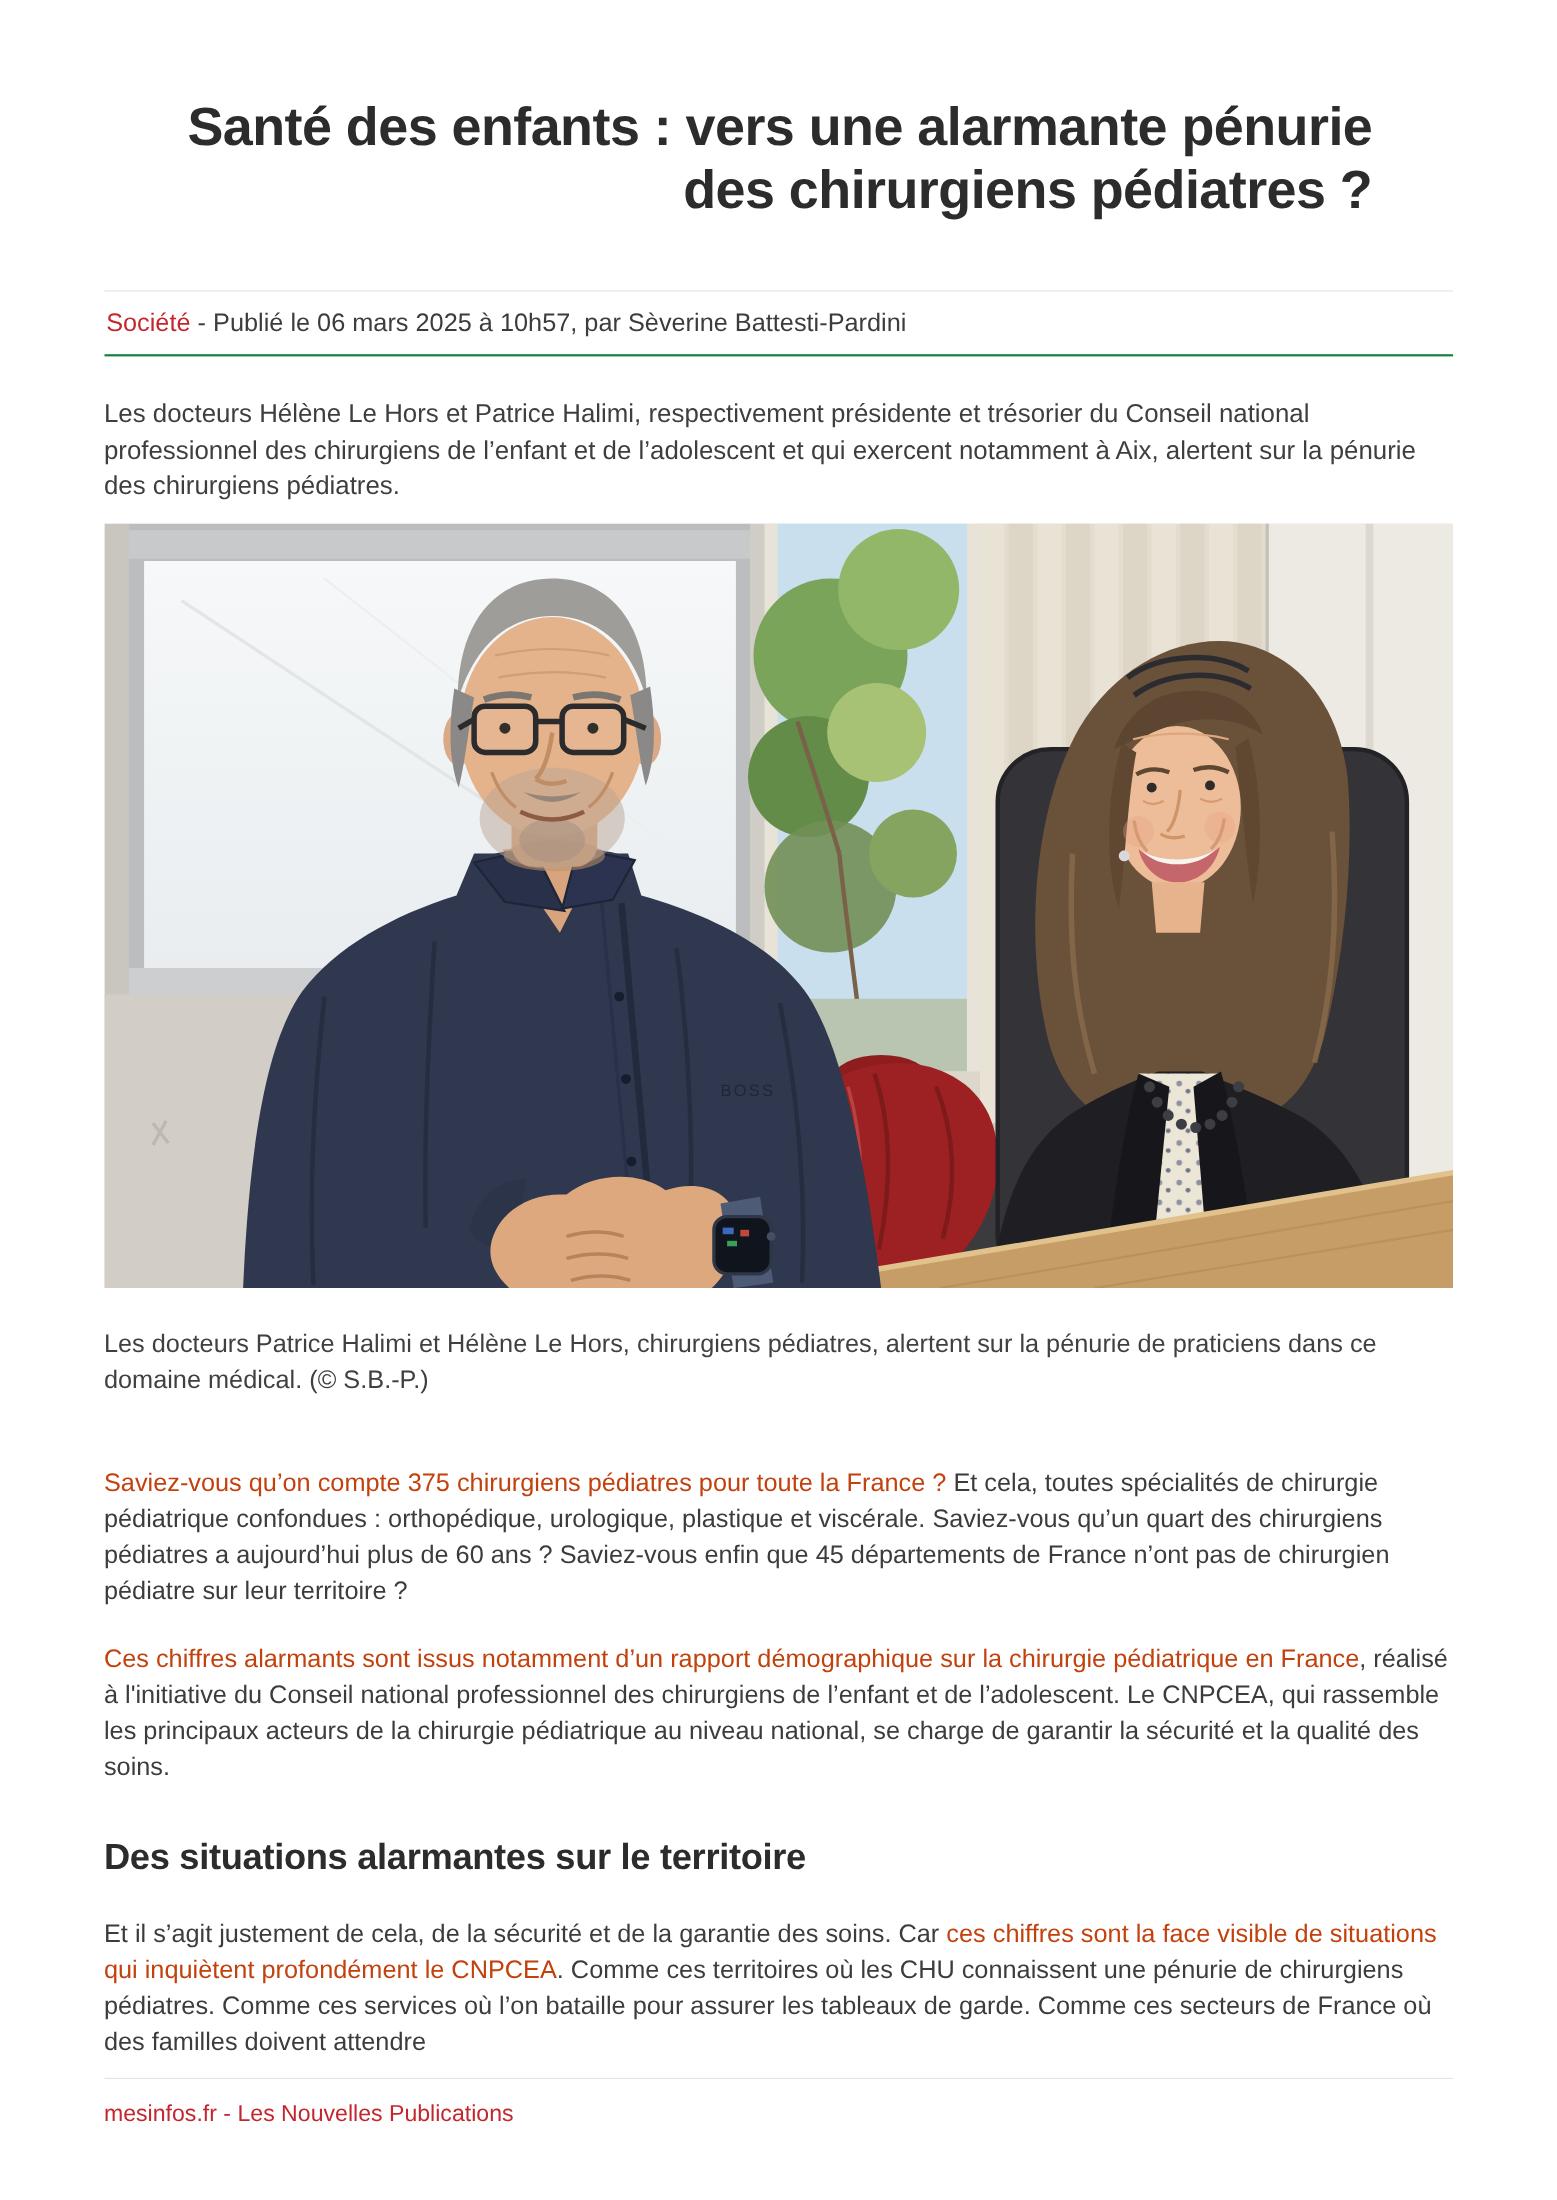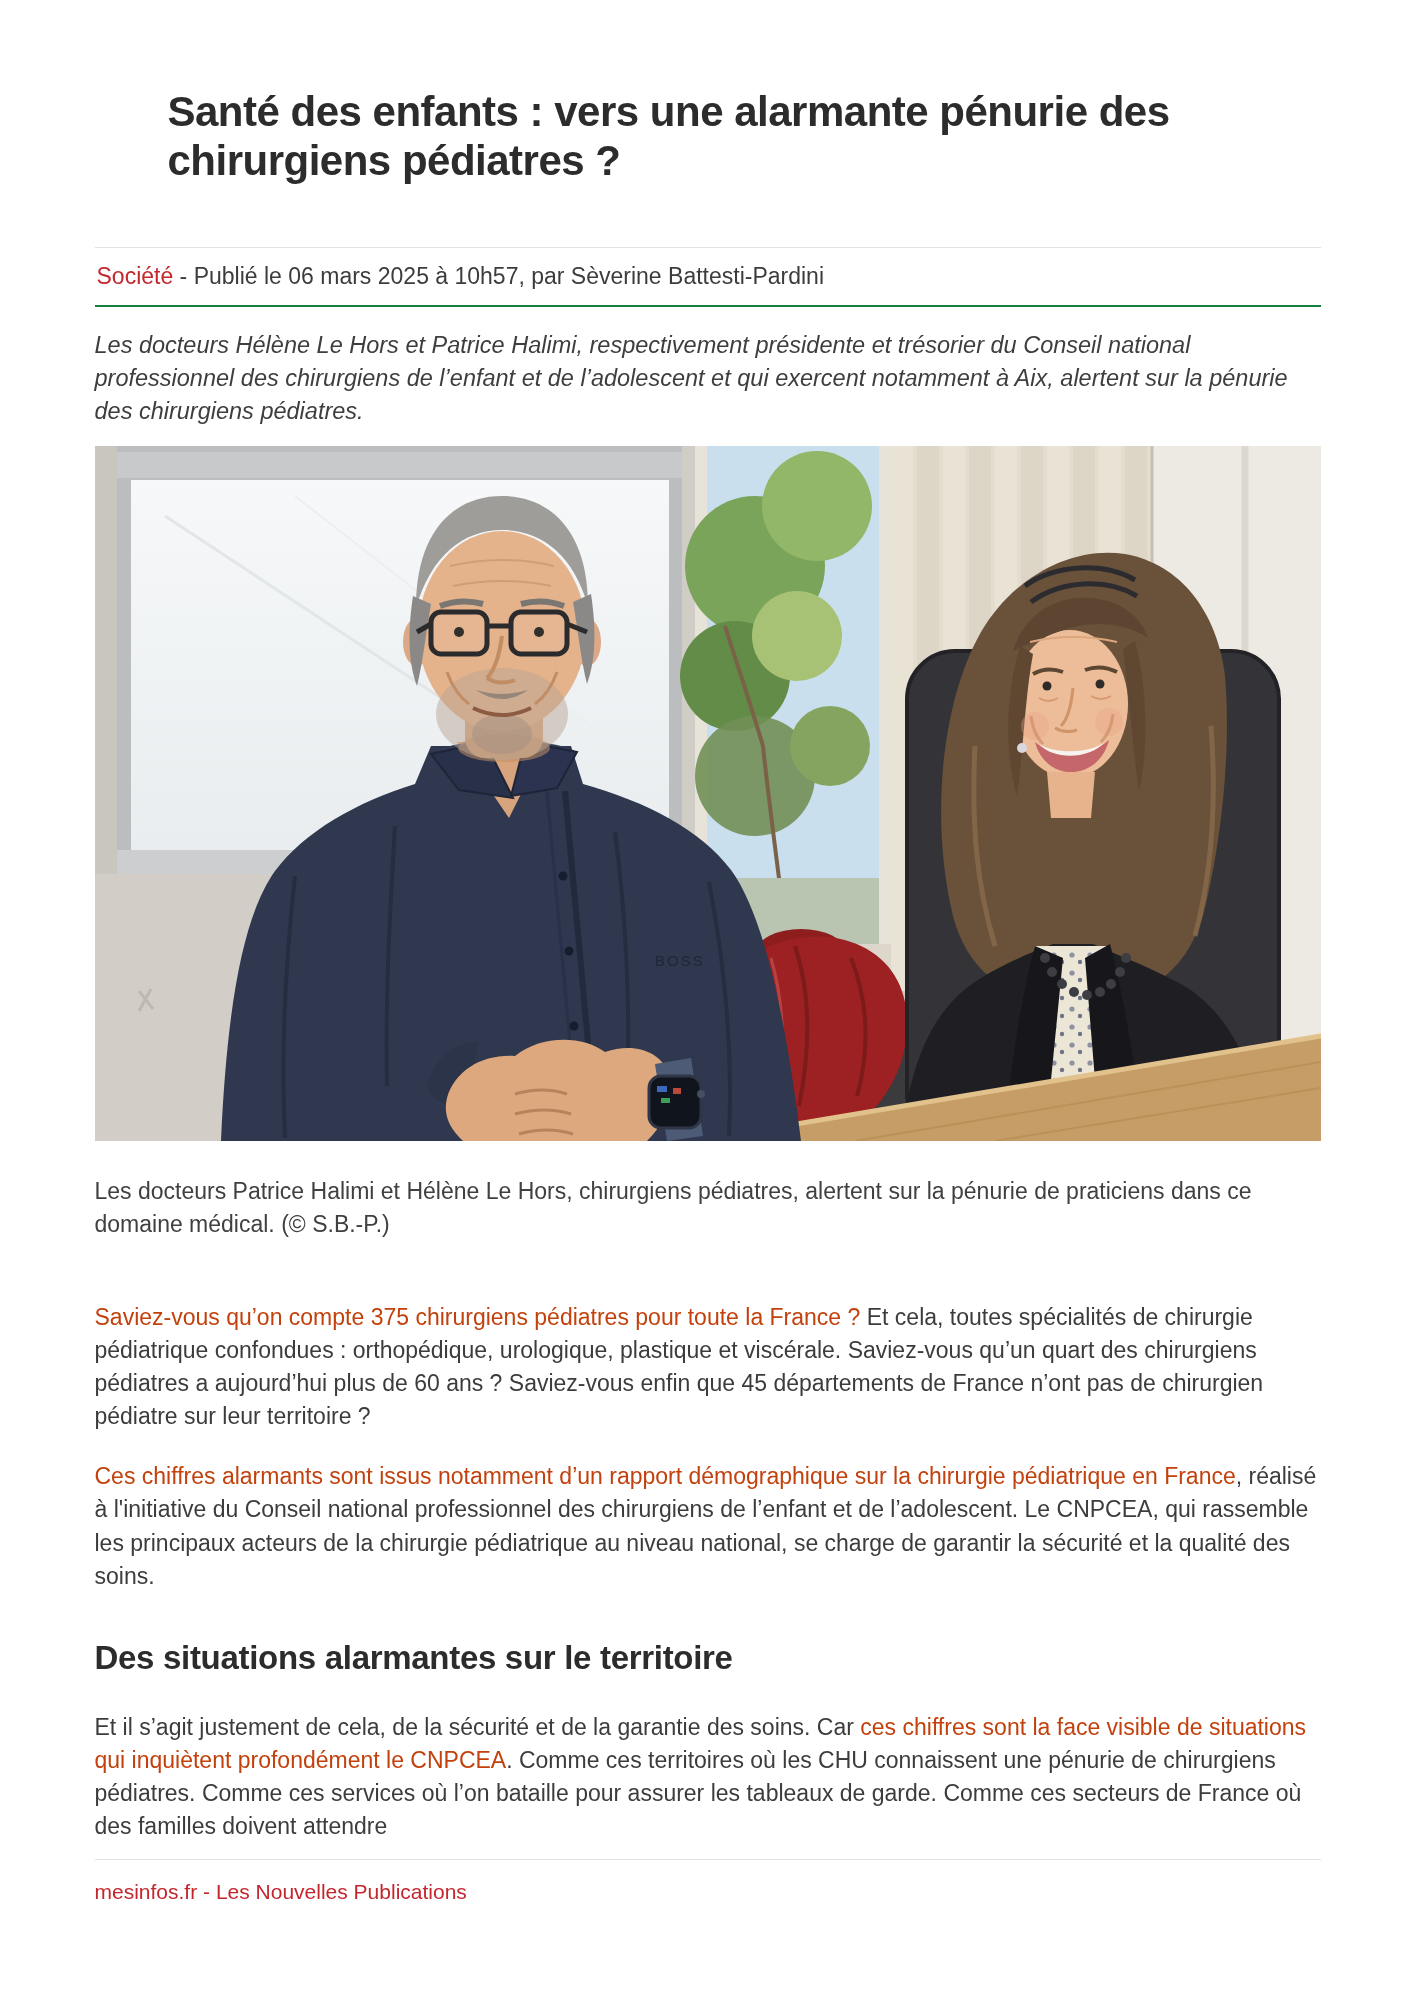--- a/index.html
+++ b/index.html
@@ -1,21 +1,21 @@
 <!DOCTYPE html>
 <html lang="fr"><head>
 <meta charset="utf-8">
 <style>
   html,body{margin:0;padding:0;background:#ffffff;}
   .page{width:1415px;height:2000px;background:#fff;font-family:"Liberation Sans",sans-serif;color:#3c3c3c;position:relative;overflow:hidden;}
   .container{width:1226px;margin:0 auto;padding-top:88px;}
-  h1.title{font-size:42px;line-height:1.16;font-weight:700;color:#2c2c2c;text-align:left;margin:0 auto 62px;max-width:1080px;letter-spacing:-0.5px;}
+  h1.title{font-size:49px;line-height:1.16;font-weight:700;color:#2c2c2c;text-align:right;margin:0 auto 62px;max-width:1080px;letter-spacing:-0.5px;}
   .meta{border-top:1px solid #e3e3e3;border-bottom:2px solid #15803d;padding:15px 2px;font-size:23px;color:#3c3c3c;}
   .category{color:#c4262d;text-decoration:none;cursor:pointer;}
-  .lede{font-style:italic;font-size:23.5px;line-height:1.4;margin:22px 0 18px;color:#3e3e3e;}
+  .lede{font-size:23.5px;line-height:1.4;margin:36px 0 18px;color:#3e3e3e;}
   figure.photo-wrap{margin:0;width:1226px;}
   svg.photo{display:block;width:1226px;height:695px;}
   .caption{font-size:23px;line-height:1.43;margin:34px 0 0;color:#404040;}
   .body-para{font-size:23px;line-height:1.44;margin:0 0 27px;color:#3c3c3c;}
   .body-para strong{font-weight:400;color:#c2410c;}
   .p1{margin-top:60px;}
   .p3{margin-bottom:0;margin-top:16px;}
   h2.sub{font-size:33px;font-weight:700;color:#2c2c2c;margin:46px 0 34px;letter-spacing:-0.3px;}
   footer.site-footer{width:1226px;margin:16px auto 0;border-top:1px solid #e3e3e3;padding-top:20px;font-size:21px;color:#c4262d;}
   footer.site-footer a{color:#c4262d;text-decoration:none;cursor:pointer;}

